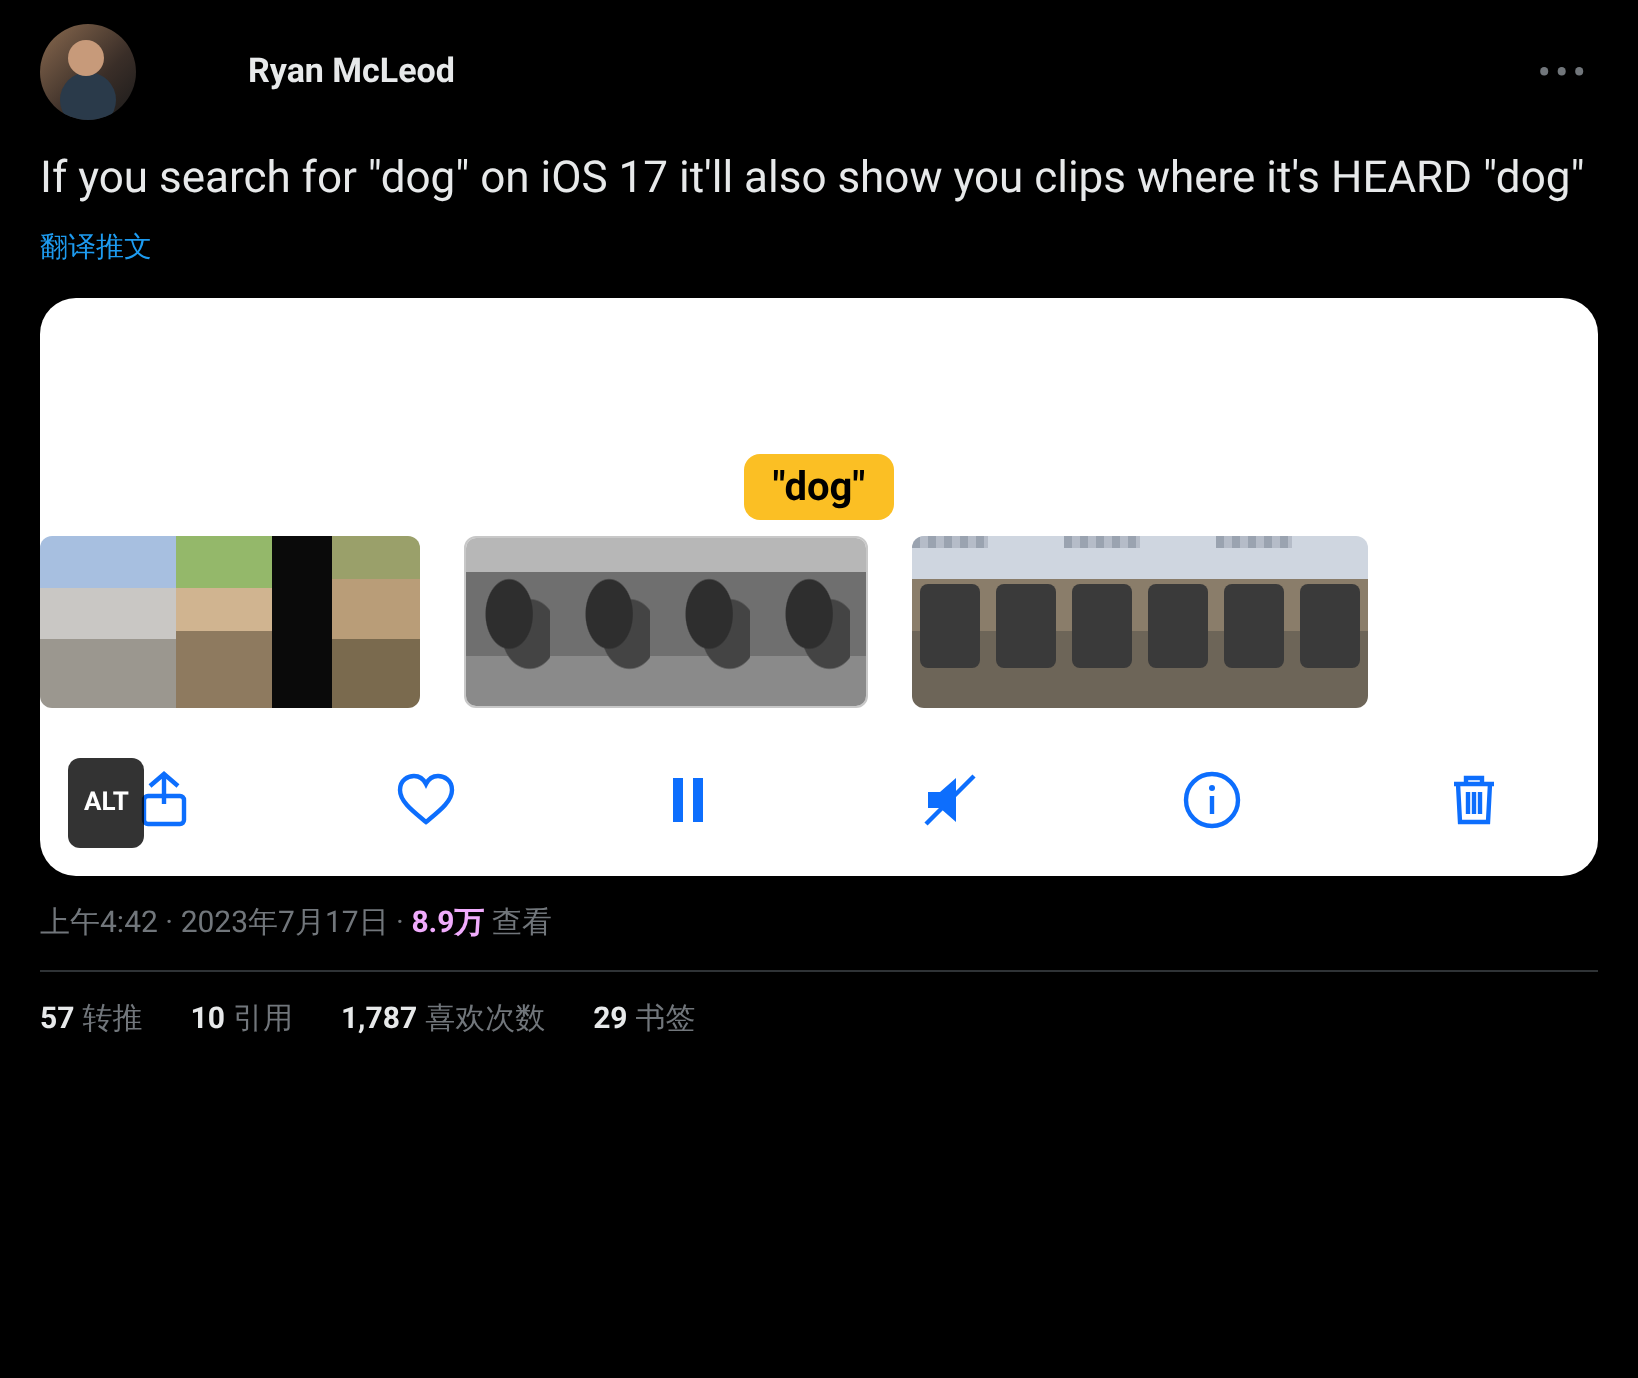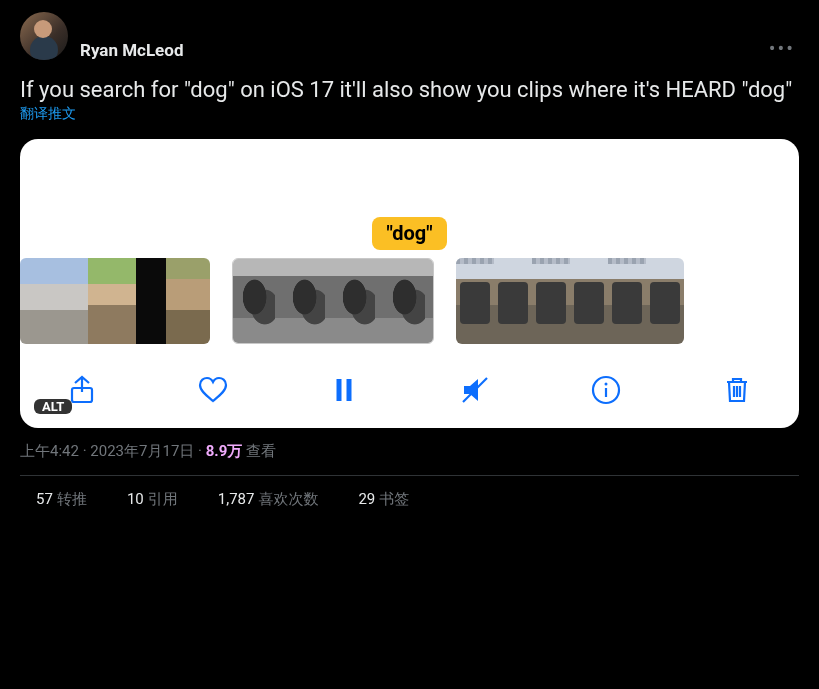--- a/index.html
+++ b/index.html
@@ -9,21 +9,22 @@
     color: #e7e9ea;
     width: 819px;
     height: 689px;
     overflow: hidden;
   }
   .tweet {
     padding: 12px 20px 0 20px;
   }
   .header {
     display: flex;
-    align-items: flex-end;
+    align-items: center;
+    gap: 44px;
   }
   .avatar {
     width: 48px;
     height: 48px;
     border-radius: 50%;
     background: linear-gradient(135deg, #8a6a4f 0%, #3a2e28 60%, #1a1a1a 100%);
     flex-shrink: 0;
     margin-right: 12px;
     position: relative;
     overflow: hidden;
@@ -61,20 +62,21 @@
     padding: 0 4px;
     cursor: pointer;
   }
   .body-text {
     margin-top: 16px;
     font-size: 22px;
     line-height: 1.3;
     color: #e7e9ea;
   }
   .translate {
+    margin-top: 10px;
     color: #1d9bf0;
     font-size: 14px;
     cursor: pointer;
   }
   .media-card {
     margin-top: 16px;
     width: 100%;
     background: #fff;
     border-radius: 18px;
     overflow: hidden;
@@ -150,41 +152,41 @@
   }
   .tbtn svg{ width:32px; height:32px; stroke:#0d6efd; fill:none; stroke-width:2.2; }
   .tbtn.pause svg{ stroke-width:5; }
   .alt-badge{
     position:absolute;
     left:14px; bottom:14px;
     background:rgba(0,0,0,.8);
     color:#fff;
     font-size:13px;
     font-weight:700;
-    padding:0 8px;
+    padding:15px 8px;
     border-radius:6px;
   }
   .meta{
     margin-top:14px;
     color:#71767b;
     font-size:15px;
   }
   .meta .views-num{ color:#f0abfc; font-weight:700; }
   .divider{
     height:1px;
     background:#2f3336;
     margin:14px 0;
   }
   .stats{
     display:flex;
     gap:24px;
     font-size:15px;
     color:#71767b;
   }
-  .stats .num{ color:#e7e9ea; font-weight:400; margin-right:4px;margin-left:16px; }
+  .stats .num{ color:#e7e9ea; font-weight:700; margin-right:4px; }
   .stat{ cursor:pointer; }
 </style>
 </head>
 <body>
 
 <div class="tweet">
 
   <div class="header">
     <div class="avatar"></div>
     <div class="names">

